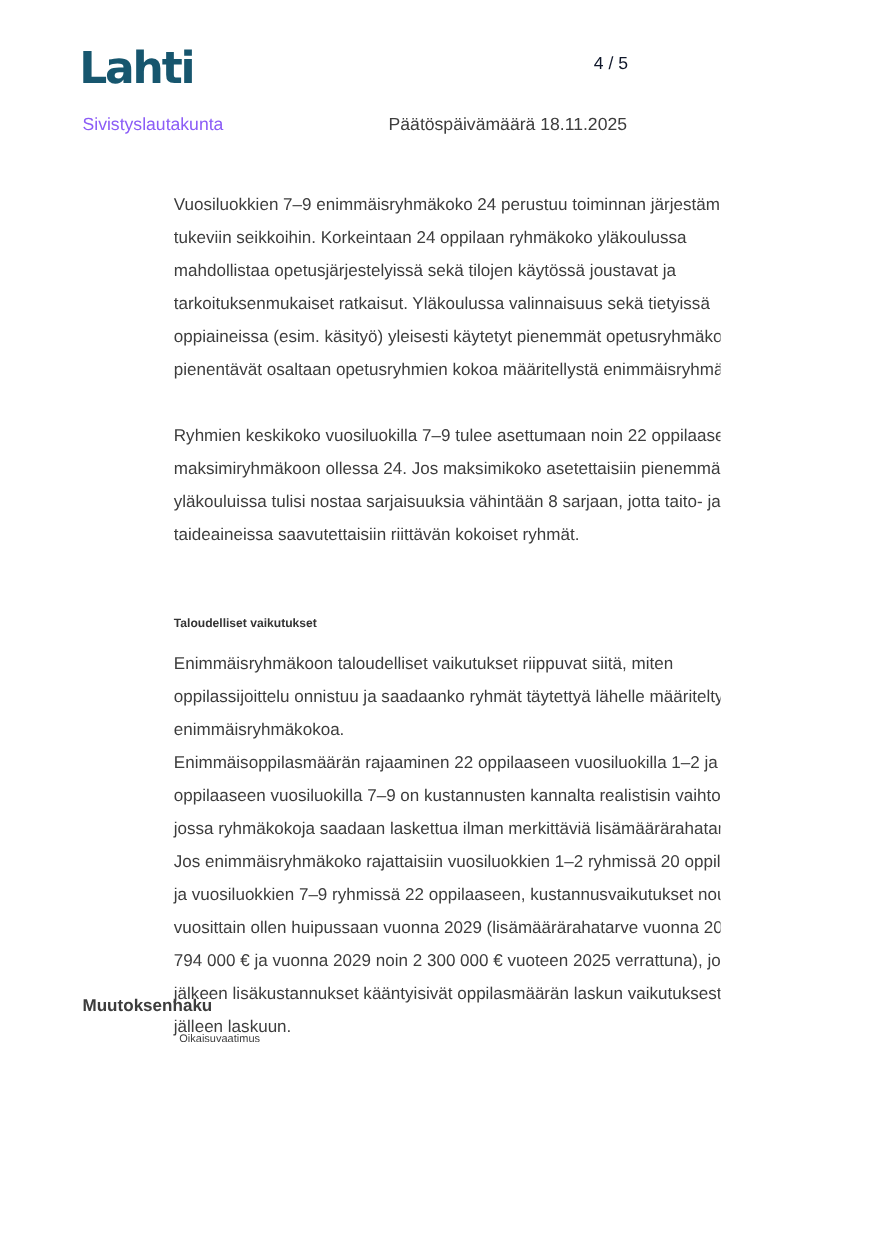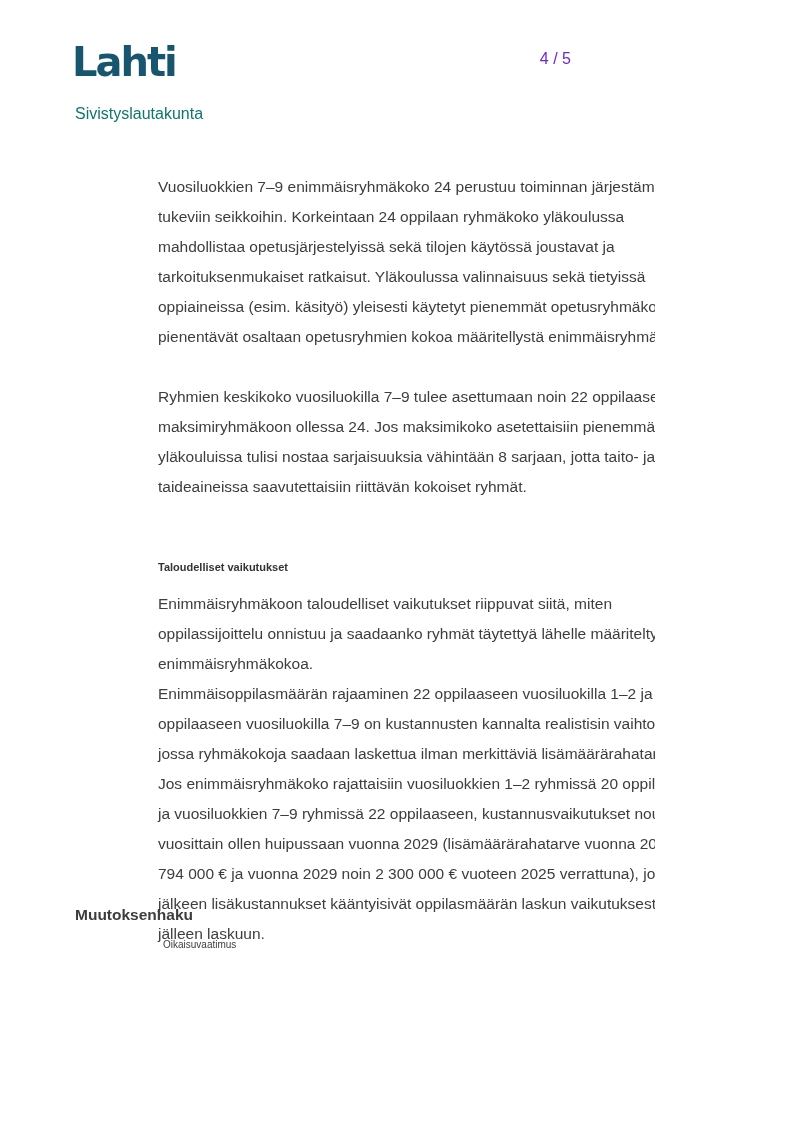--- a/index.html
+++ b/index.html
@@ -27,28 +27,28 @@
     font-size: 40px;
     line-height: 48px;
     letter-spacing: -2px;
     color: #17566e;
   }
   .page-number {
     position: absolute;
     top: 50px;
     right: 84px;
     font-size: 16px;
-    color: #6d28d9;
+    color: #0f172a;
   }
   .committee {
     position: absolute;
     left: 75px;
     top: 105px;
     font-size: 16px;
-    color: #0f766e;
+    color: #8b5cf6;
   }
   .decision-date {
     position: absolute;
     top: 105px;
     right: 85px;
     font-size: 16px;
     color: #3d3d3d;
   }
   
   .content {
@@ -98,20 +98,21 @@
 <body>
 
 <div class="page">
 
   <div class="logo">Lahti</div>
 
   <div class="page-number">4 / 5</div>
 
   <div class="committee">Sivistyslautakunta</div>
 
+  <div class="decision-date">Päätöspäivämäärä 18.11.2025</div>
 
   <div class="content">
     <p class="para-1">Vuosiluokkien 7–9 enimmäisryhmäkoko 24 perustuu toiminnan järjestämistä tukeviin seikkoihin. Korkeintaan 24 oppilaan ryhmäkoko yläkoulussa mahdollistaa opetusjärjestelyissä sekä tilojen käytössä joustavat ja tarkoituksenmukaiset ratkaisut. Yläkoulussa valinnaisuus sekä tietyissä oppiaineissa (esim. käsityö) yleisesti käytetyt pienemmät opetusryhmäkoot pienentävät osaltaan opetusryhmien kokoa määritellystä enimmäisryhmäkoosta.</p>
 
     <p class="para-2">Ryhmien keskikoko vuosiluokilla 7–9 tulee asettumaan noin 22 oppilaaseen maksimiryhmäkoon ollessa 24. Jos maksimikoko asetettaisiin pienemmäksi, yläkouluissa tulisi nostaa sarjaisuuksia vähintään 8 sarjaan, jotta taito- ja taideaineissa saavutettaisiin riittävän kokoiset ryhmät.</p>
 
     <h2 class="section-heading">Taloudelliset vaikutukset</h2>
 
     <p class="para-3">Enimmäisryhmäkoon taloudelliset vaikutukset riippuvat siitä, miten oppilassijoittelu onnistuu ja saadaanko ryhmät täytettyä lähelle määriteltyä enimmäisryhmäkokoa.</p>
 

